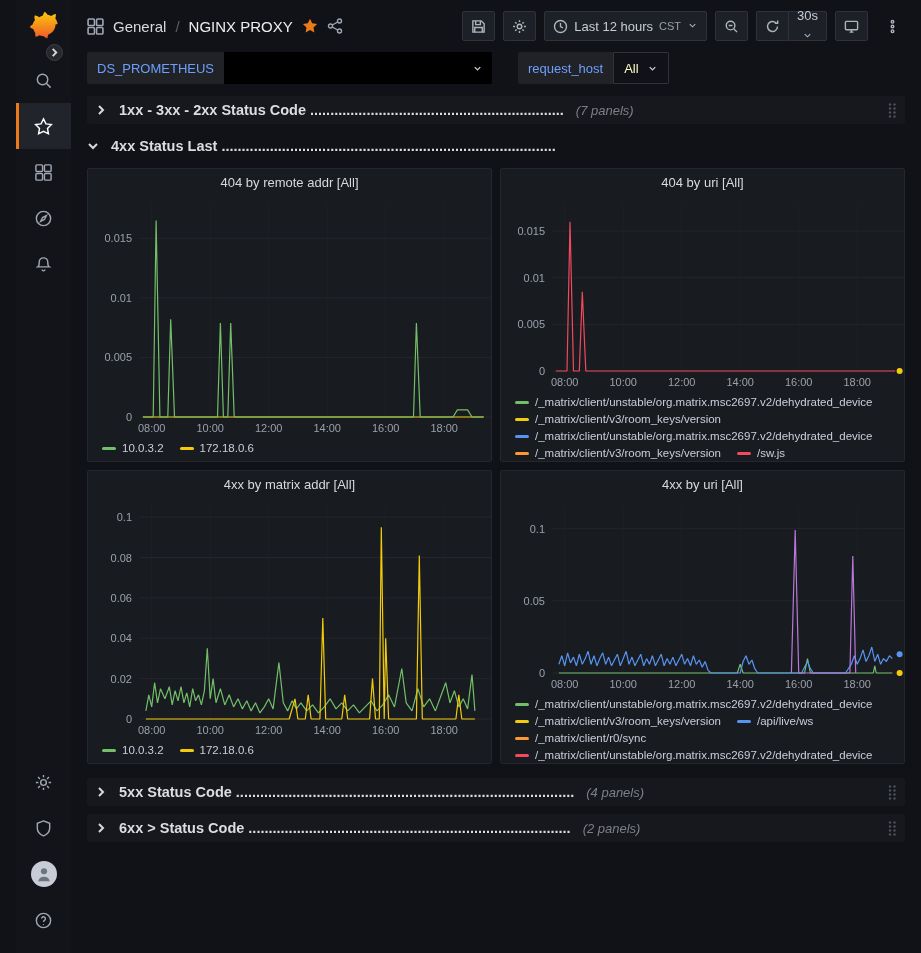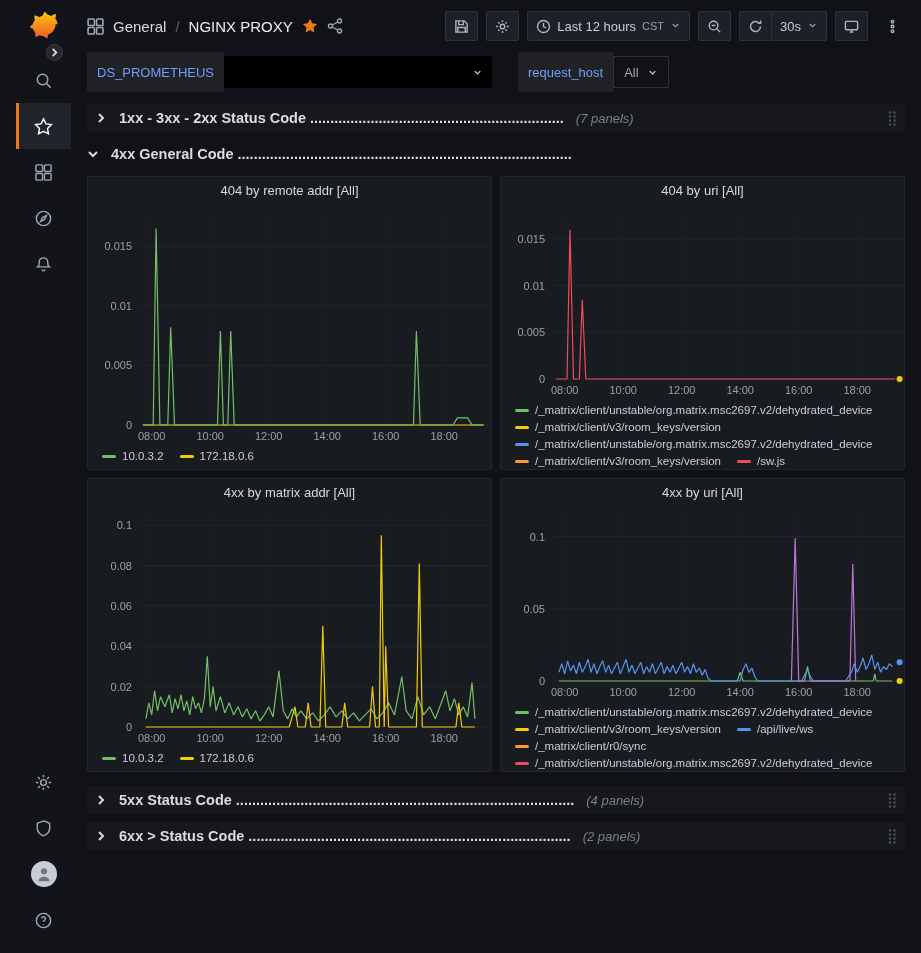--- a/index.html
+++ b/index.html
@@ -34,29 +34,29 @@
   .crumb-star svg { width:16px; height:16px; display:block; cursor:pointer; }
   .crumb-share svg { width:16px; height:16px; stroke:#9fa7b3; fill:none; stroke-width:1.4; display:block; cursor:pointer; }
   .tb-right { margin-left:auto; display:flex; align-items:center; gap:8px; }
   .tb-btn { height:30px; min-width:32px; display:flex; align-items:center; justify-content:center; gap:6px; background:#1d2026; border:1px solid #2e333b; border-radius:2px; color:#c7ccd6; font-size:13px; padding:0 8px; cursor:pointer; white-space:nowrap; }
   .tb-btn svg { width:15px; height:15px; stroke:#aeb4bc; fill:none; stroke-width:1.5; flex:0 0 auto; }
   .tb-btn .caret svg { width:11px; height:11px; }
   .tb-btn.plain { background:transparent; border-color:transparent; }
   .tz { font-size:11px; color:#9aa0ac; }
   .tb-group { display:flex; }
   .tb-group .tb-btn:first-child { border-radius:2px 0 0 2px; border-right:none; }
-  .tb-group .tb-btn:last-child { border-radius:0 2px 2px 0; }
+  .tb-group .tb-btn:last-child { border-radius:0 2px 2px 0;flex-direction:column; }
 
   
   .subbar { flex:0 0 36px; display:flex; align-items:center; padding:0 12px 4px 16px; }
-  .var-label { height:40px; display:flex; align-items:center; padding:0 10px; background:#202226; color:#6e9fff; font-size:13px; border-radius:2px 0 0 2px; cursor:pointer; white-space:nowrap; }
+  .var-label { height:32px; display:flex; align-items:center; padding:0 10px; background:#202226; color:#6e9fff; font-size:13px; border-radius:2px 0 0 2px; cursor:pointer; white-space:nowrap; }
   .var-black { width:268px; height:32px; background:#000000; border-radius:0 2px 2px 0; display:flex; align-items:center; justify-content:flex-end; padding:0 9px; cursor:pointer; }
   .var-black svg, .var-select svg { width:11px; height:11px; stroke:#c7ccd6; fill:none; stroke-width:2; }
   .var-gap { width:26px; }
-  .var-select { height:32px; display:flex; align-items:center; gap:8px; background:#111217; border:1px solid #2e333b; border-radius:0 2px 2px 0; color:#a3a3a3; font-size:13px; padding:0 10px; cursor:pointer; }
+  .var-select { height:32px; display:flex; align-items:center; gap:8px; background:#111217; border:1px solid #2e333b; border-radius:0 2px 2px 0; color:#fef9c3; font-size:13px; padding:0 10px; cursor:pointer; }
 
   
   .content { flex:1; padding:8px 16px 16px; overflow:hidden; }
   .row-head { height:28px; display:flex; align-items:center; gap:12px; margin-bottom:8px; cursor:pointer; }
   .row-head.collapsed { background:#16181d; border-radius:2px; padding:0 8px; }
   .row-chevron svg { width:12px; height:12px; stroke:#d8d9da; fill:none; stroke-width:2; display:block; }
   .row-title { font-weight:bold; font-size:14.5px; color:#dcdde0; white-space:nowrap; overflow:hidden; }
   .row-count { font-style:italic; font-size:13px; color:#7b8087; white-space:nowrap; }
   .flex1 { flex:1; }
   .drag-handle svg { width:10px; height:17px; display:block; fill:#4c5158; cursor:grab; }
@@ -291,21 +291,21 @@
             </svg>
         </span>
       </div>
 
       <div class="row-head">
         <span class="row-chevron">
           <svg viewBox="0 0 12 12">
               <path d="M2 4l4 4 4-4"></path>
             </svg>
         </span>
-        <span class="row-title">4xx General Code ...................................................................................</span>
+        <span class="row-title">4xx Status Last ...................................................................................</span>
       </div>
 
       <div class="grid">
 
         <div class="panel">
           <div class="panel-title">404 by remote addr [All]</div>
           <div class="chart tall"><svg width="411" height="242">
                 <line x1="57.7" y1="10" x2="57.7" y2="222" stroke="#1f2127" stroke-width="1"></line>
                 <text x="57.7" y="237" text-anchor="middle" fill="#9aa0ac" font-size="11">08:00</text>
                 <line x1="116.2" y1="10" x2="116.2" y2="222" stroke="#1f2127" stroke-width="1"></line>

